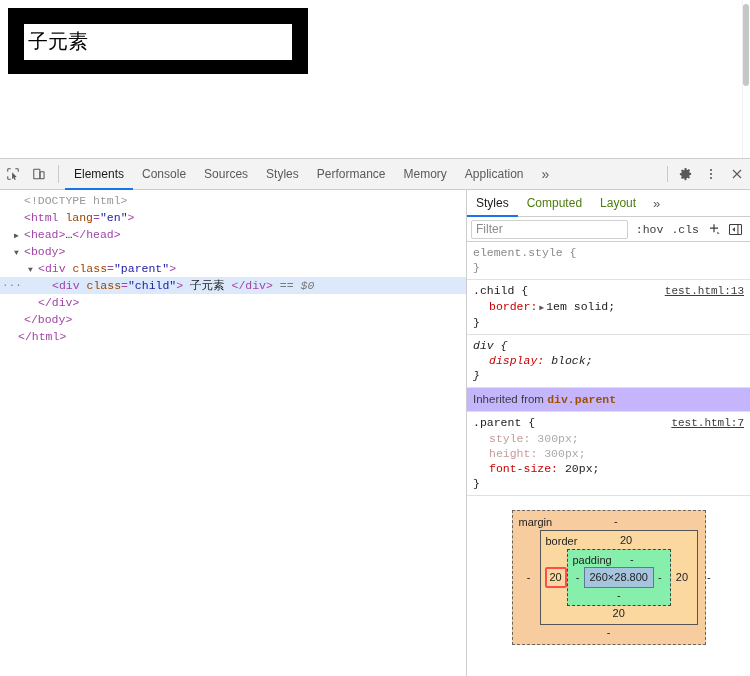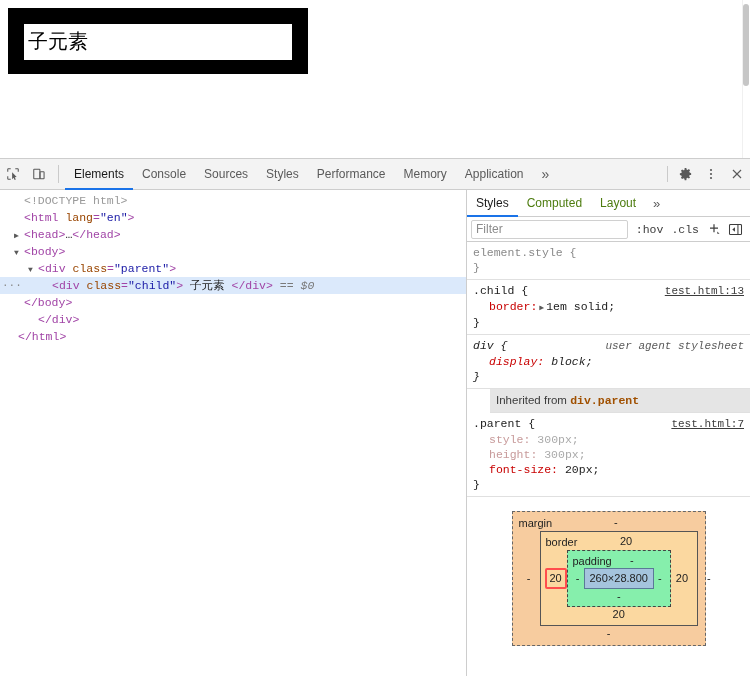--- a/index.html
+++ b/index.html
@@ -238,22 +238,21 @@
   .val.inactive { color: #aaaaaa; }
   .ua-decl .prop { color:#c80000; font-style: italic; }
   .ua-decl .val { color:#222; font-style: italic; }
   .expand-arrow { color:#5a5a5a; font-size:8px; padding: 0 2px; }
   .inherit-header {
     padding: 4px 6px;
     font-family: "Liberation Sans", sans-serif;
     font-size: 11.5px;
     color: #3c3c3c;
     border-bottom: 1px solid #e0e0e0;
-    background: #e5e5e5;
-    margin-left: 23px;
+    background: #c4b5fd;
   }
   .inherit-header .inh-sel {
     font-family: "Liberation Mono", monospace;
     color: #a05000;
     font-weight: bold;
   }
 
   
   #boxmodel-wrap {
     padding: 14px 0 10px 0;
@@ -393,22 +392,22 @@
     <div id="dt-panes">
 
       <div id="elements-pane">
         <div id="dom-tree">
             <div class="dom-row"><span style="display: inline-block; width: 6px;"></span><span class="twisty"></span><span class="tok-doctype">&lt;!DOCTYPE html&gt;</span></div>
             <div class="dom-row"><span style="display: inline-block; width: 6px;"></span><span class="twisty"></span><span class="tok-punct">&lt;</span><span class="tok-tag">html</span><span class="tok-attr"> lang</span><span class="tok-punct">=</span><span class="tok-val">"en"</span><span class="tok-punct">&gt;</span></div>
             <div class="dom-row"><span style="display: inline-block; width: 6px;"></span><span class="twisty">▶</span><span class="tok-punct">&lt;</span><span class="tok-tag">head</span><span class="tok-punct">&gt;</span><span class="tok-text">…</span><span class="tok-punct">&lt;/</span><span class="tok-tag">head</span><span class="tok-punct">&gt;</span></div>
             <div class="dom-row"><span style="display: inline-block; width: 6px;"></span><span class="twisty">▼</span><span class="tok-punct">&lt;</span><span class="tok-tag">body</span><span class="tok-punct">&gt;</span></div>
             <div class="dom-row"><span style="display: inline-block; width: 20px;"></span><span class="twisty">▼</span><span class="tok-punct">&lt;</span><span class="tok-tag">div</span><span class="tok-attr"> class</span><span class="tok-punct">=</span><span class="tok-val">"parent"</span><span class="tok-punct">&gt;</span></div>
             <div class="dom-row selected"><span class="ellipsis-gutter">···</span><span style="display: inline-block; width: 34px;"></span><span class="twisty"></span><span class="tok-punct">&lt;</span><span class="tok-tag">div</span><span class="tok-attr"> class</span><span class="tok-punct">=</span><span class="tok-val">"child"</span><span class="tok-punct">&gt;</span><span class="tok-text"> 子元素 </span><span class="tok-punct">&lt;/</span><span class="tok-tag">div</span><span class="tok-punct">&gt;</span><span class="tok-dollar"> == $0</span></div>
+            <div class="dom-row"><span style="display: inline-block; width: 20px;"></span><span class="twisty"></span><span class="tok-punct">&lt;/</span><span class="tok-tag">div</span><span class="tok-punct">&gt;</span></div>
             <div class="dom-row"><span style="display: inline-block; width: 6px;"></span><span class="twisty"></span><span class="tok-punct">&lt;/</span><span class="tok-tag">body</span><span class="tok-punct">&gt;</span></div>
-            <div class="dom-row"><span style="display: inline-block; width: 20px;"></span><span class="twisty"></span><span class="tok-punct">&lt;/</span><span class="tok-tag">div</span><span class="tok-punct">&gt;</span></div>
             <div class="dom-row"><span style="display: inline-block; width: 0px;"></span><span class="twisty"></span><span class="tok-punct">&lt;/</span><span class="tok-tag">html</span><span class="tok-punct">&gt;</span></div>
           </div>
       </div>
 
       <div id="styles-pane">
 
         <div id="styles-tabbar">
           <div class="st-tab active">
               <span>Styles</span>
             </div>
@@ -451,21 +450,20 @@
               <div class="rule-header">
                 <span class="sel-name">.child {</span>
                 <span class="rule-origin">test.html:13</span>
               </div>
               <div class="decl"><span class="prop">border:</span><span class="expand-arrow">▶</span><span class="val">1em solid;</span></div>
               <div class="sel-name">}</div>
             </div>
             <div class="rule-block">
               <div class="rule-header">
                 <span class="sel-name ua">div {</span>
-                <span class="rule-origin ua-text">user agent stylesheet</span>
               </div>
               <div class="decl ua-decl"><span class="prop">display:</span> <span class="val">block;</span></div>
               <div class="sel-name ua">}</div>
             </div>
             <div class="inherit-header"><span>Inherited from </span><span class="inh-sel">div.parent</span></div>
             <div class="rule-block">
               <div class="rule-header">
                 <span class="sel-name">.parent {</span>
                 <span class="rule-origin">test.html:7</span>
               </div>

